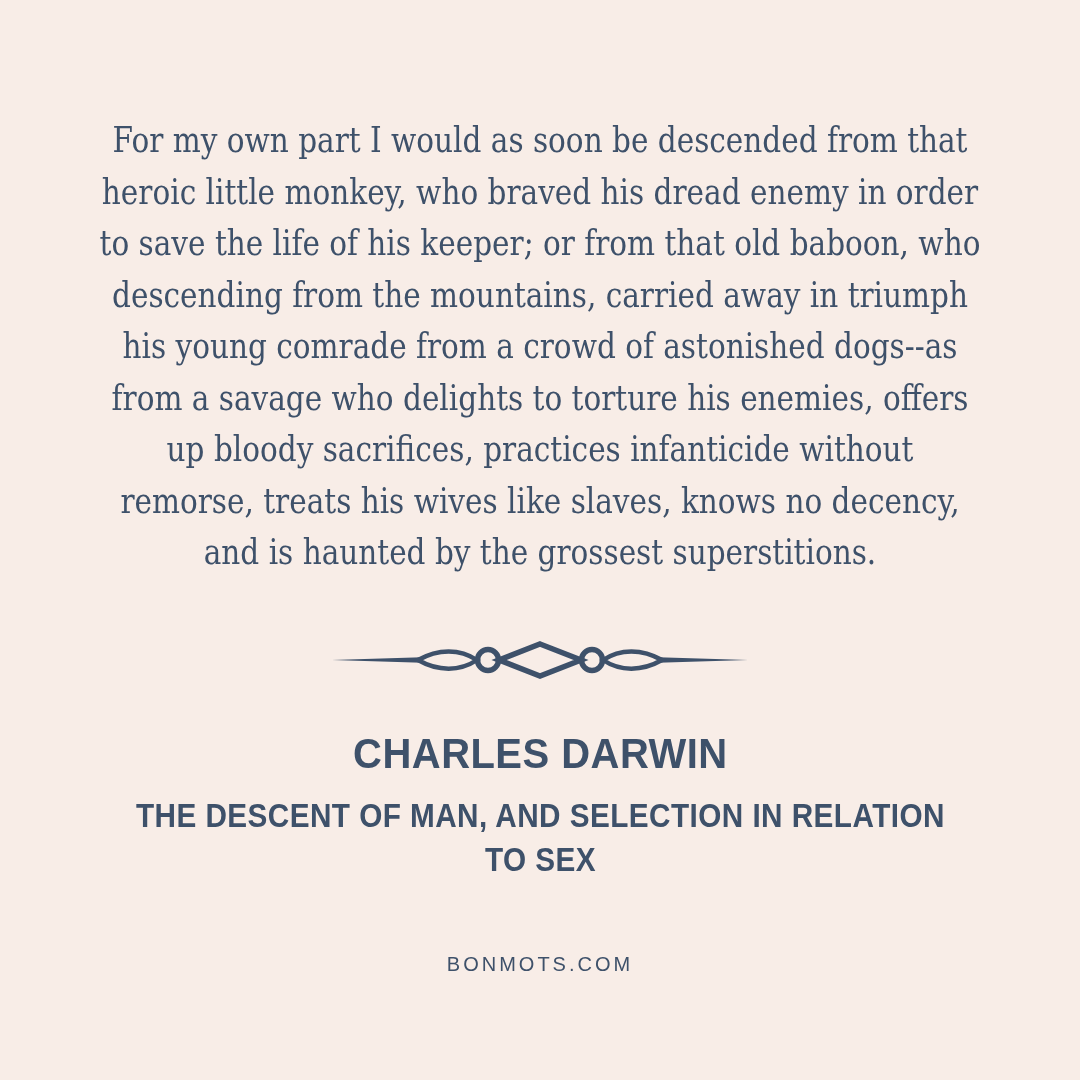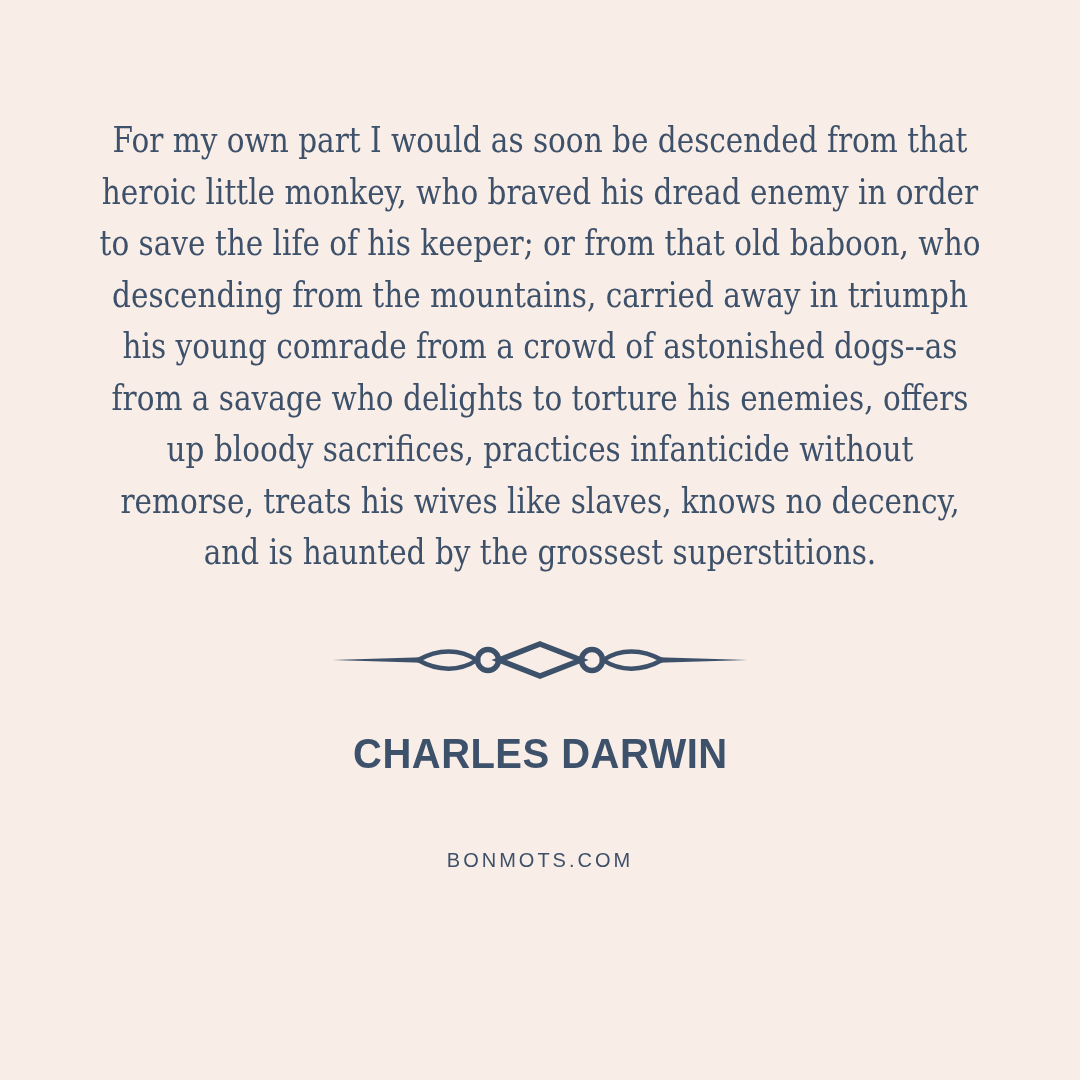--- a/index.html
+++ b/index.html
@@ -96,16 +96,20 @@
 
     <circle cx="158" cy="22" r="10.5" stroke="#3e516a" stroke-width="5.5"></circle>
 
     <circle cx="262" cy="22" r="10.5" stroke="#3e516a" stroke-width="5.5"></circle>
 
     <path d="M210,6 L251,22 L210,38 L169,22 Z" stroke="#3e516a" stroke-width="5.5" stroke-linejoin="miter"></path>
   </svg>
 
   <div class="author">CHARLES DARWIN</div>
 
+  <div class="source">
+    <div class="sline">THE DESCENT OF MAN, AND SELECTION IN RELATION</div>
+    <div class="sline">TO SEX</div>
+  </div>
 
   <div class="site">BONMOTS.COM</div>
 
 </div>
 
 </body></html>

